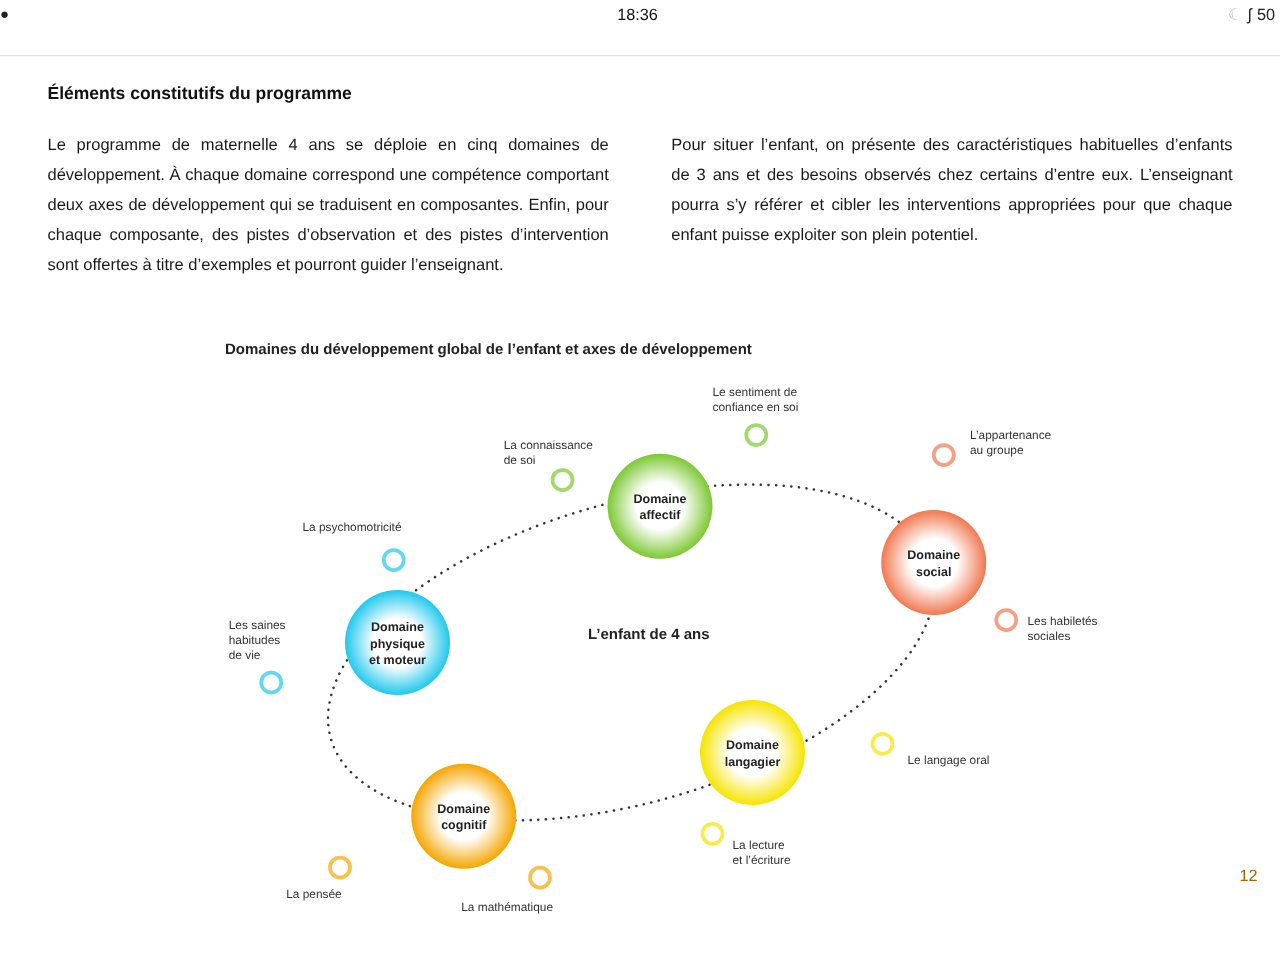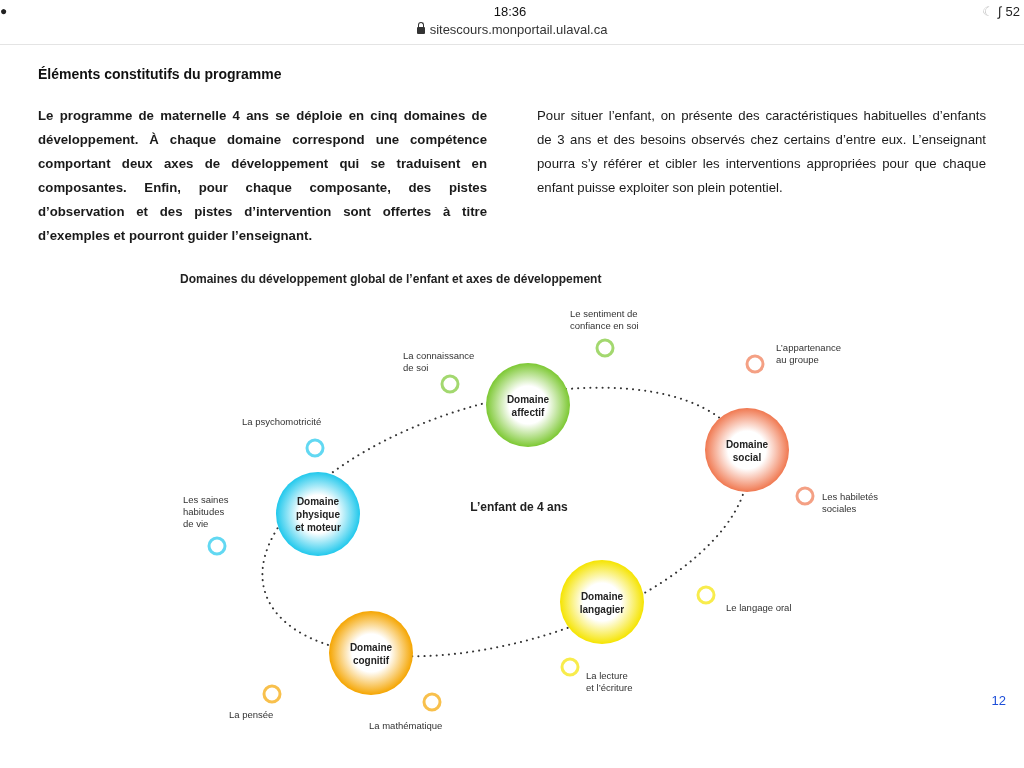--- a/index.html
+++ b/index.html
@@ -11,38 +11,35 @@
   .time { position:absolute; left:0; width:1020px; top:4px; text-align:center; font-size:13px; color:#111; }
   .url { position:absolute; left:0; width:1024px; top:22px; text-align:center; font-size:13px; color:#333; }
   .url .lock { display:inline-block; width:8px; height:7px; background:#333; border-radius:1px; position:relative; margin-right:5px; top:0px; }
   .url .lock:before { content:""; position:absolute; left:1px; top:-5px; width:4px; height:5px; border:1px solid #333; border-bottom:none; border-radius:3px 3px 0 0; }
   .right-status { position:absolute; right:4px; top:4px; font-size:13px; color:#222; }
   .right-status .moon { color:#bbb; margin-right:4px; }
   .right-status .bt { margin-right:4px; }
 
   h1 { position:absolute; left:38px; top:66px; margin:0; font-size:14px; font-weight:bold; color:#111; }
   .para { position:absolute; top:104px; width:449px; margin:0; font-size:13.2px; line-height:24px; text-align:justify; color:#1a1a1a; }
-  .para.left { left:38px;font-weight:bold; }
+  .para.left { left:38px; }
   .para.right { left:537px; }
 
   .diagram { position:absolute; left:0; top:260px; width:1024px; height:490px; }
-  .page-num { position:absolute; right:18px; top:693px; font-size:13px; color:#1d4ed8;text-align:center; }
+  .page-num { position:absolute; right:18px; top:693px; font-size:13px; color:#a16207;text-align:center; }
   svg text { font-family:"Liberation Sans", sans-serif; }
 </style>
 </head>
 <body>
 
 <div class="statusbar">
   <span class="wifi">●</span>
   <div class="time">18:36</div>
-  <div class="url">
-    <span class="lock"></span><span>sitescours.monportail.ulaval.ca</span>
-  </div>
   <div class="right-status">
-    <span class="moon">☾</span><span class="bt">∫</span><span>52</span>
+    <span class="moon">☾</span><span class="bt">∫</span><span>50</span>
   </div>
 </div>
 
 <h1>Éléments constitutifs du programme</h1>
 <p class="para left">Le programme de maternelle 4 ans se déploie en cinq domaines de développement. À chaque domaine correspond une compétence comportant deux axes de développement qui se traduisent en composantes. Enfin, pour chaque composante, des pistes d’observation et des pistes d’intervention sont offertes à titre d’exemples et pourront guider l’enseignant.</p>
 <p class="para right">Pour situer l’enfant, on présente des caractéristiques habituelles d’enfants de 3 ans et des besoins observés chez certains d’entre eux. L’enseignant pourra s’y référer et cibler les interventions appropriées pour que chaque enfant puisse exploiter son plein potentiel.</p>
 
 <svg class="diagram" width="1024" height="490" viewBox="0 260 1024 490">
   <defs id="defs">
       <radialGradient id="grad-0" cx="50%" cy="50%" r="50%">

